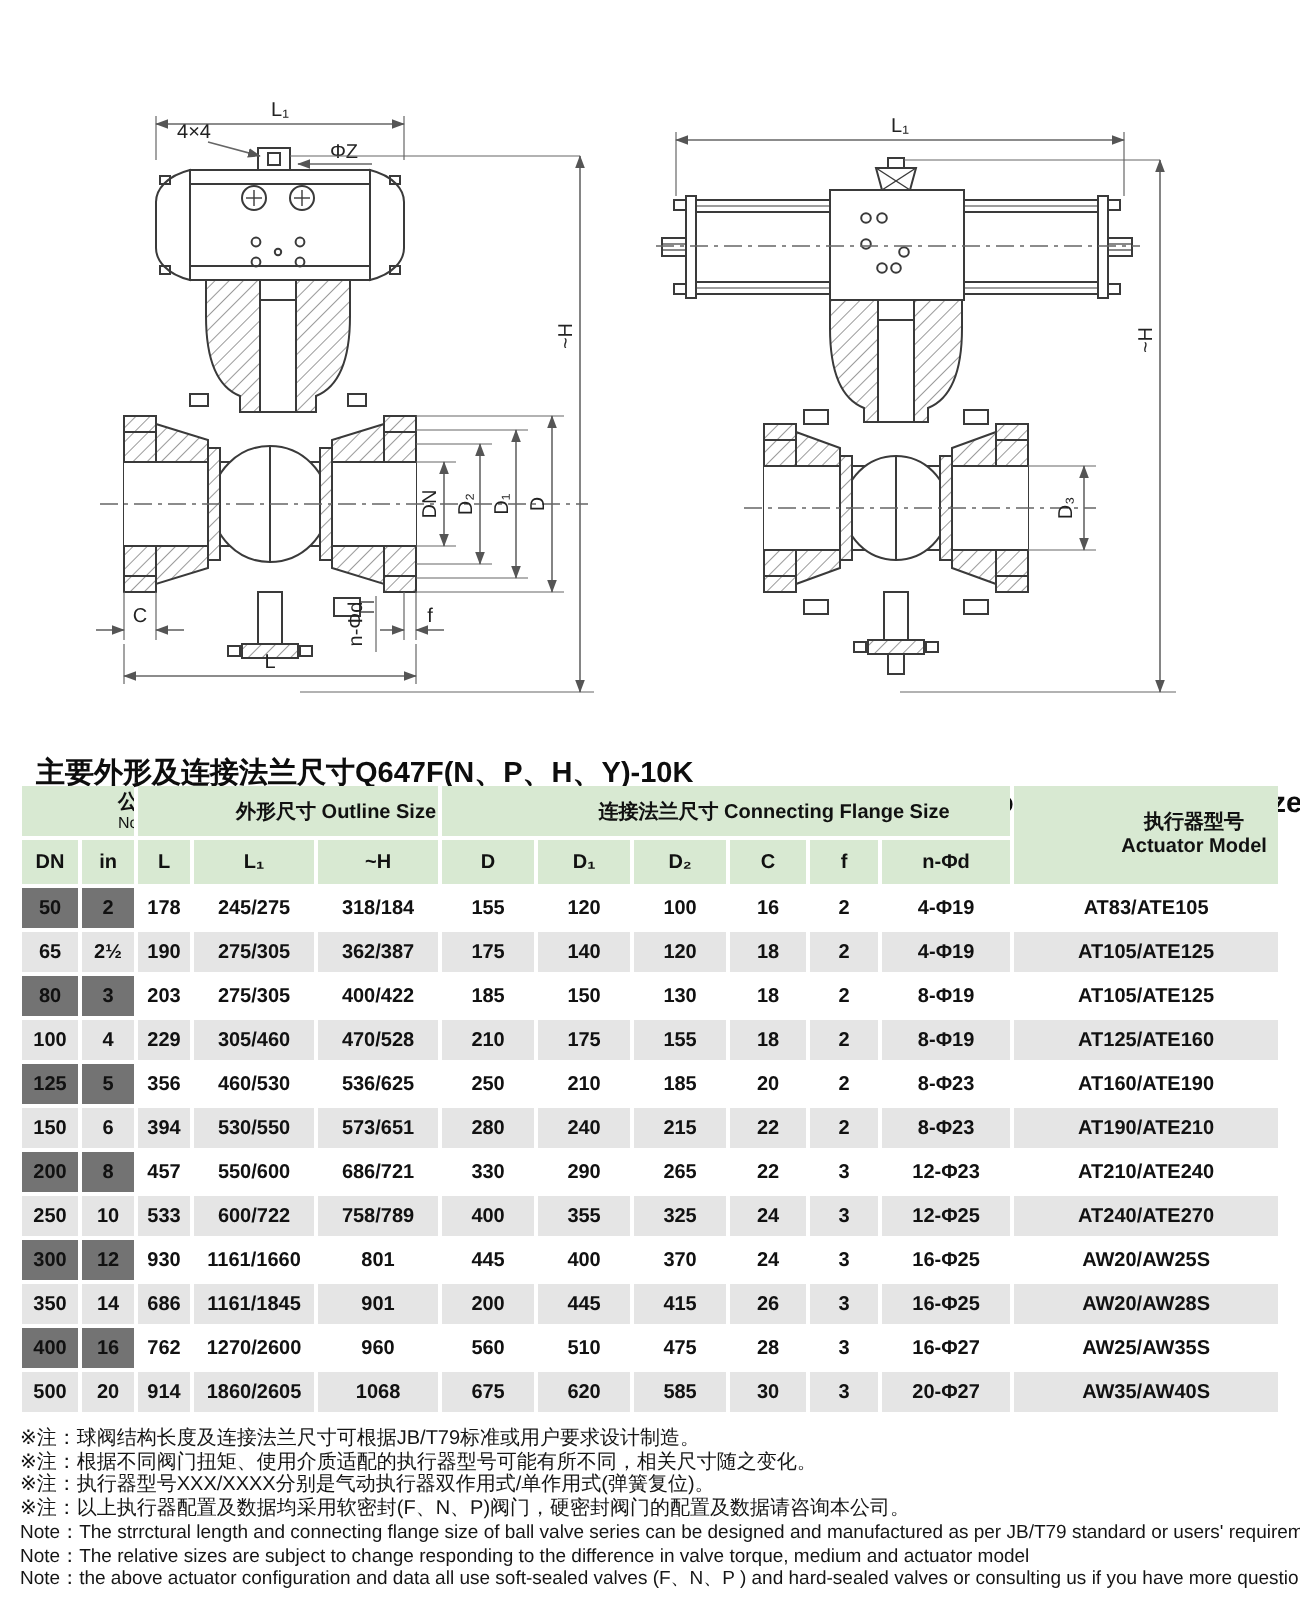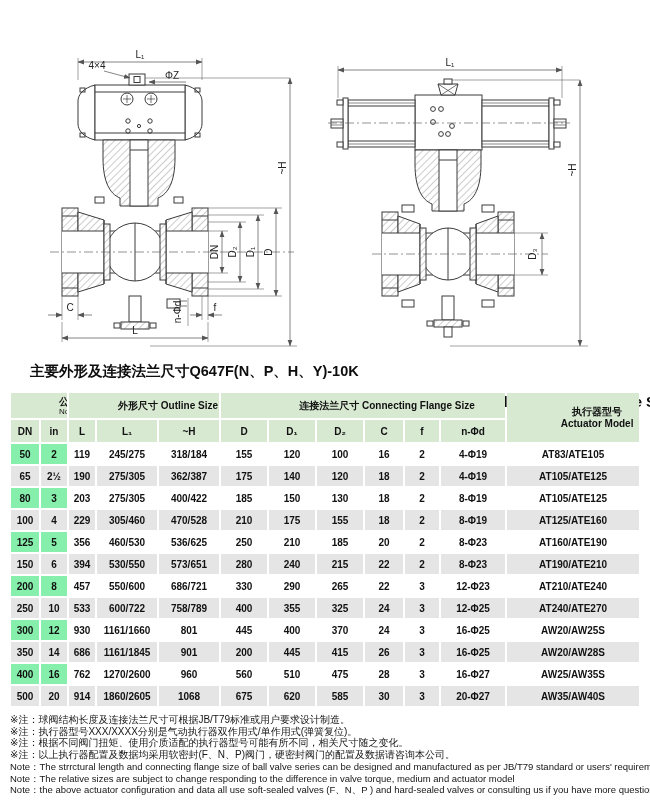--- a/index.html
+++ b/index.html
@@ -11,42 +11,42 @@
   }
   
   .drawings { position:absolute; top:0; left:0; }
   svg text {
     stroke:none; fill:#222; font-size:10px;
     font-family:"Liberation Sans","DejaVu Sans",sans-serif;
   }
   
   .title-row {
     position:absolute; top:362px; left:8px; right:8px;
-    display:flex; align-items:flex-start; gap:22px;
+    display:flex; align-items:center; gap:10px;
     font-weight:bold; font-size:14.5px; color:#0d0d0d; white-space:nowrap;
   }
   .title-row .en { margin-left:10px;margin-top:32px; }
   
   table {
     position:absolute; top:391px; left:9px;
     width:632px; table-layout:fixed;
     border-collapse:separate; border-spacing:2px;
   }
   th, td {
     text-align:center; vertical-align:middle; padding:0;
     font-size:10px; font-weight:bold; overflow:hidden; white-space:nowrap;
   }
   thead th { background:#d8e9d2; }
   thead tr.grp th { height:25px;padding-left:48px; }
   thead tr.cols th { height:22px; }
   thead .sub { font-size:8px; font-weight:normal; display:block; line-height:8px; }
   thead .main { display:block; line-height:12px; }
   tbody td { background:#ffffff; height:20px; }
   tbody tr.alt td { background:#e5e5e5; }
-  tbody td.green { background:#86efac; }
+  tbody td.green { background:#737373; }
   
   .notes { position:absolute; top:714px; left:10px; right:4px; }
   .note { font-size:9.5px; line-height:11.7px; color:#151515; white-space:nowrap; }
   .note.zh { font-weight:normal; font-size:10px; }
 </style>
 </head>
 <body>
 
 <svg class="drawings" width="650" height="360" viewBox="0 0 650 360">
   <defs>
@@ -326,21 +326,21 @@
       <th>D₂</th>
       <th>C</th>
       <th>f</th>
       <th>n-Φd</th>
     </tr>
   </thead>
   <tbody>
       <tr>
         <td class="green">50</td>
         <td class="green">2</td>
-        <td>119</td>
+        <td>178</td>
         <td>245/275</td>
         <td>318/184</td>
         <td>155</td>
         <td>120</td>
         <td>100</td>
         <td>16</td>
         <td>2</td>
         <td>4-Φ19</td>
         <td>AT83/ATE105</td>
       </tr>
@@ -496,19 +496,19 @@
         <td>30</td>
         <td>3</td>
         <td>20-Φ27</td>
         <td>AW35/AW40S</td>
       </tr>
     </tbody>
 </table>
 
 <div class="notes">
     <div class="note zh">※注：球阀结构长度及连接法兰尺寸可根据JB/T79标准或用户要求设计制造。</div>
+    <div class="note zh">※注：根据不同阀门扭矩、使用介质适配的执行器型号可能有所不同，相关尺寸随之变化。</div>
     <div class="note zh">※注：执行器型号XXX/XXXX分别是气动执行器双作用式/单作用式(弹簧复位)。</div>
-    <div class="note zh">※注：根据不同阀门扭矩、使用介质适配的执行器型号可能有所不同，相关尺寸随之变化。</div>
     <div class="note zh">※注：以上执行器配置及数据均采用软密封(F、N、P)阀门，硬密封阀门的配置及数据请咨询本公司。</div>
     <div class="note en">Note：The strrctural length and connecting flange size of ball valve series can be designed and manufactured as per JB/T79 standard or users' requirements</div>
     <div class="note en">Note：The relative sizes are subject to change responding to the difference in valve torque, medium and actuator model</div>
     <div class="note en">Note：the above actuator  configuration and data  all use soft-sealed valves (F、N、P ) and  hard-sealed valves or consulting us if you have more questions.</div>
   </div>
 
 </body></html>

